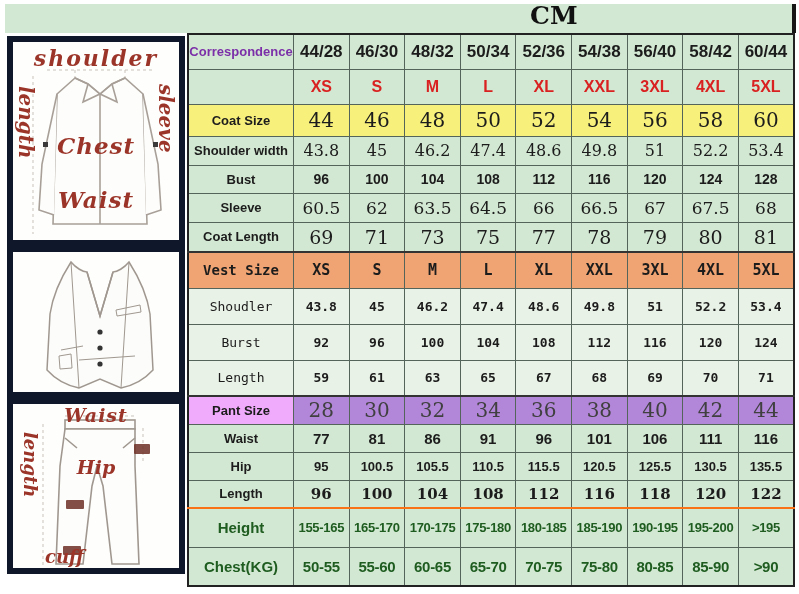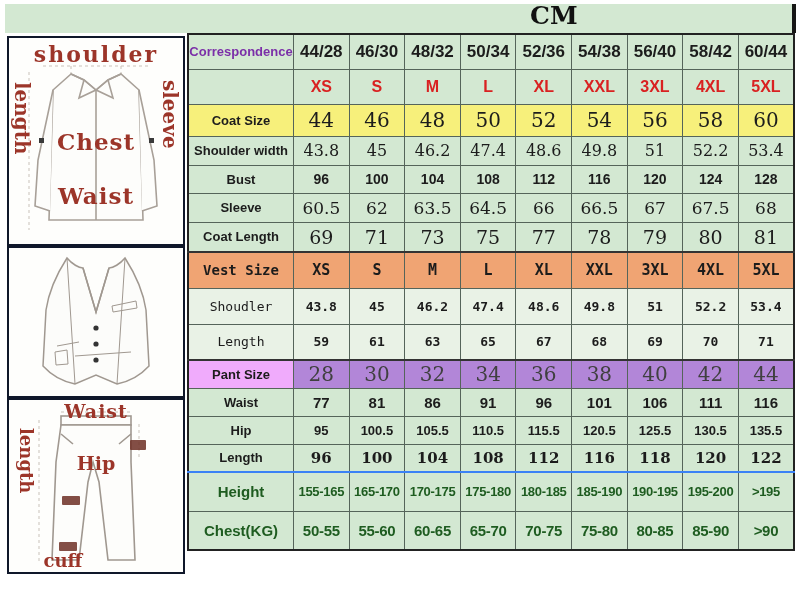--- a/index.html
+++ b/index.html
@@ -6,21 +6,21 @@
   .page{position:relative;width:799px;height:594px;background:#fff;overflow:hidden;
         font-family:"Liberation Sans",sans-serif;}
 
   
   .top-band{position:absolute;left:5px;top:4px;width:787px;height:29px;
             background:#d3e8d2;border-right:4px solid #161616;}
   .cm-title{position:absolute;left:530px;top:1px;font:bold 25px "DejaVu Serif",serif;color:#111;}
 
   
   .fig-box{position:absolute;left:7px;width:178px;background:#fefefc;
-           border:2px solid #0f172a;box-sizing:border-box;}
+           border:6px solid #0f172a;box-sizing:border-box;font-style:italic;}
   .fig-jacket{top:36px;height:210px;}
   .fig-vest{top:246px;height:152px;}
   .fig-pants{top:398px;height:176px;}
   .fig-box svg{position:absolute;left:0;top:0;}
   .fig-label{position:absolute;color:#9c3529;font-family:"DejaVu Serif",serif;
              font-weight:bold;line-height:1;}
   .vtext{writing-mode:vertical-rl;}
   .lab-shoulder{top:5px;left:0;width:100%;text-align:center;font-size:22px;letter-spacing:2px;}
   .lab-jlength{left:3px;top:44px;font-size:20px;}
   .lab-sleeve{right:3px;top:42px;font-size:20px;}
@@ -70,21 +70,21 @@
                     font:20px "DejaVu Serif",serif;color:#404040;}
   .row-pant-size .label-cell{background:#f0abfc;font:bold 13px "Liberation Sans",sans-serif;color:#1c1c1c;}
   .row-waist{height:28px;}
   .row-waist td{font:bold 15px "Liberation Sans",sans-serif;}
   .row-hip{height:28px;}
   .row-hip td{font:bold 13px "Liberation Sans",sans-serif;}
   .row-pant-length{height:28px;}
   .row-pant-length td{font:bold 15px "DejaVu Serif",serif;}
 
   .row-height,.row-weight{height:39px;}
-  .row-height td{border-top:2px solid #3b82f6;}
+  .row-height td{border-top:2px solid #f97316;}
   .row-height td,.row-weight td{color:#1e5c20;font:bold 13px "Liberation Sans",sans-serif;
       letter-spacing:-0.3px;}
   .row-height .label-cell,.row-weight .label-cell{font:bold 15px "Liberation Sans",sans-serif;
       color:#1e5c20;letter-spacing:0;}
   .row-weight td{font-size:15px;}
 </style>
 </head>
 <body>
 
 <div class="page">
@@ -265,20 +265,32 @@
           <td>43.8</td>
           <td>45</td>
           <td>46.2</td>
           <td>47.4</td>
           <td>48.6</td>
           <td>49.8</td>
           <td>51</td>
           <td>52.2</td>
           <td>53.4</td>
         </tr>
+        <tr class="row-vest-bust">
+          <td class="label-cell">Burst</td>
+          <td>92</td>
+          <td>96</td>
+          <td>100</td>
+          <td>104</td>
+          <td>108</td>
+          <td>112</td>
+          <td>116</td>
+          <td>120</td>
+          <td>124</td>
+        </tr>
         <tr class="row-vest-length">
           <td class="label-cell">Length</td>
           <td>59</td>
           <td>61</td>
           <td>63</td>
           <td>65</td>
           <td>67</td>
           <td>68</td>
           <td>69</td>
           <td>70</td>

